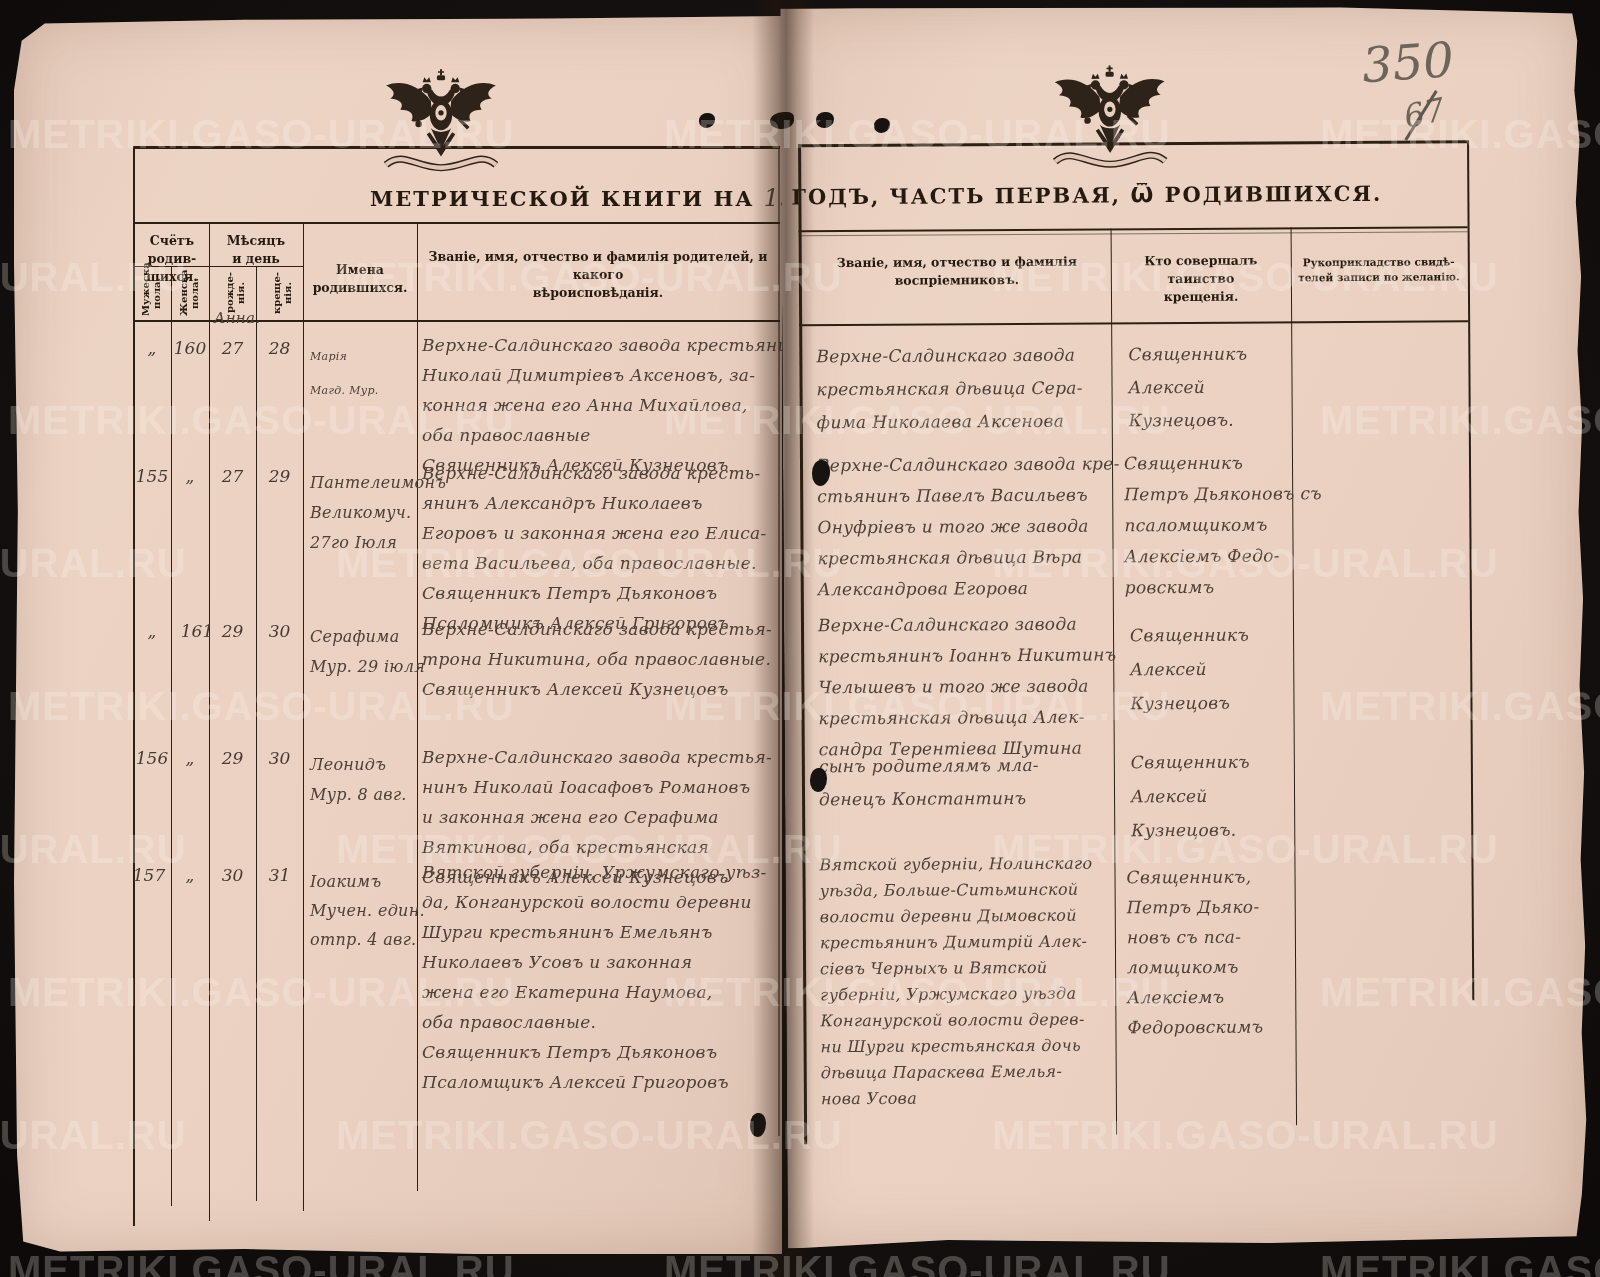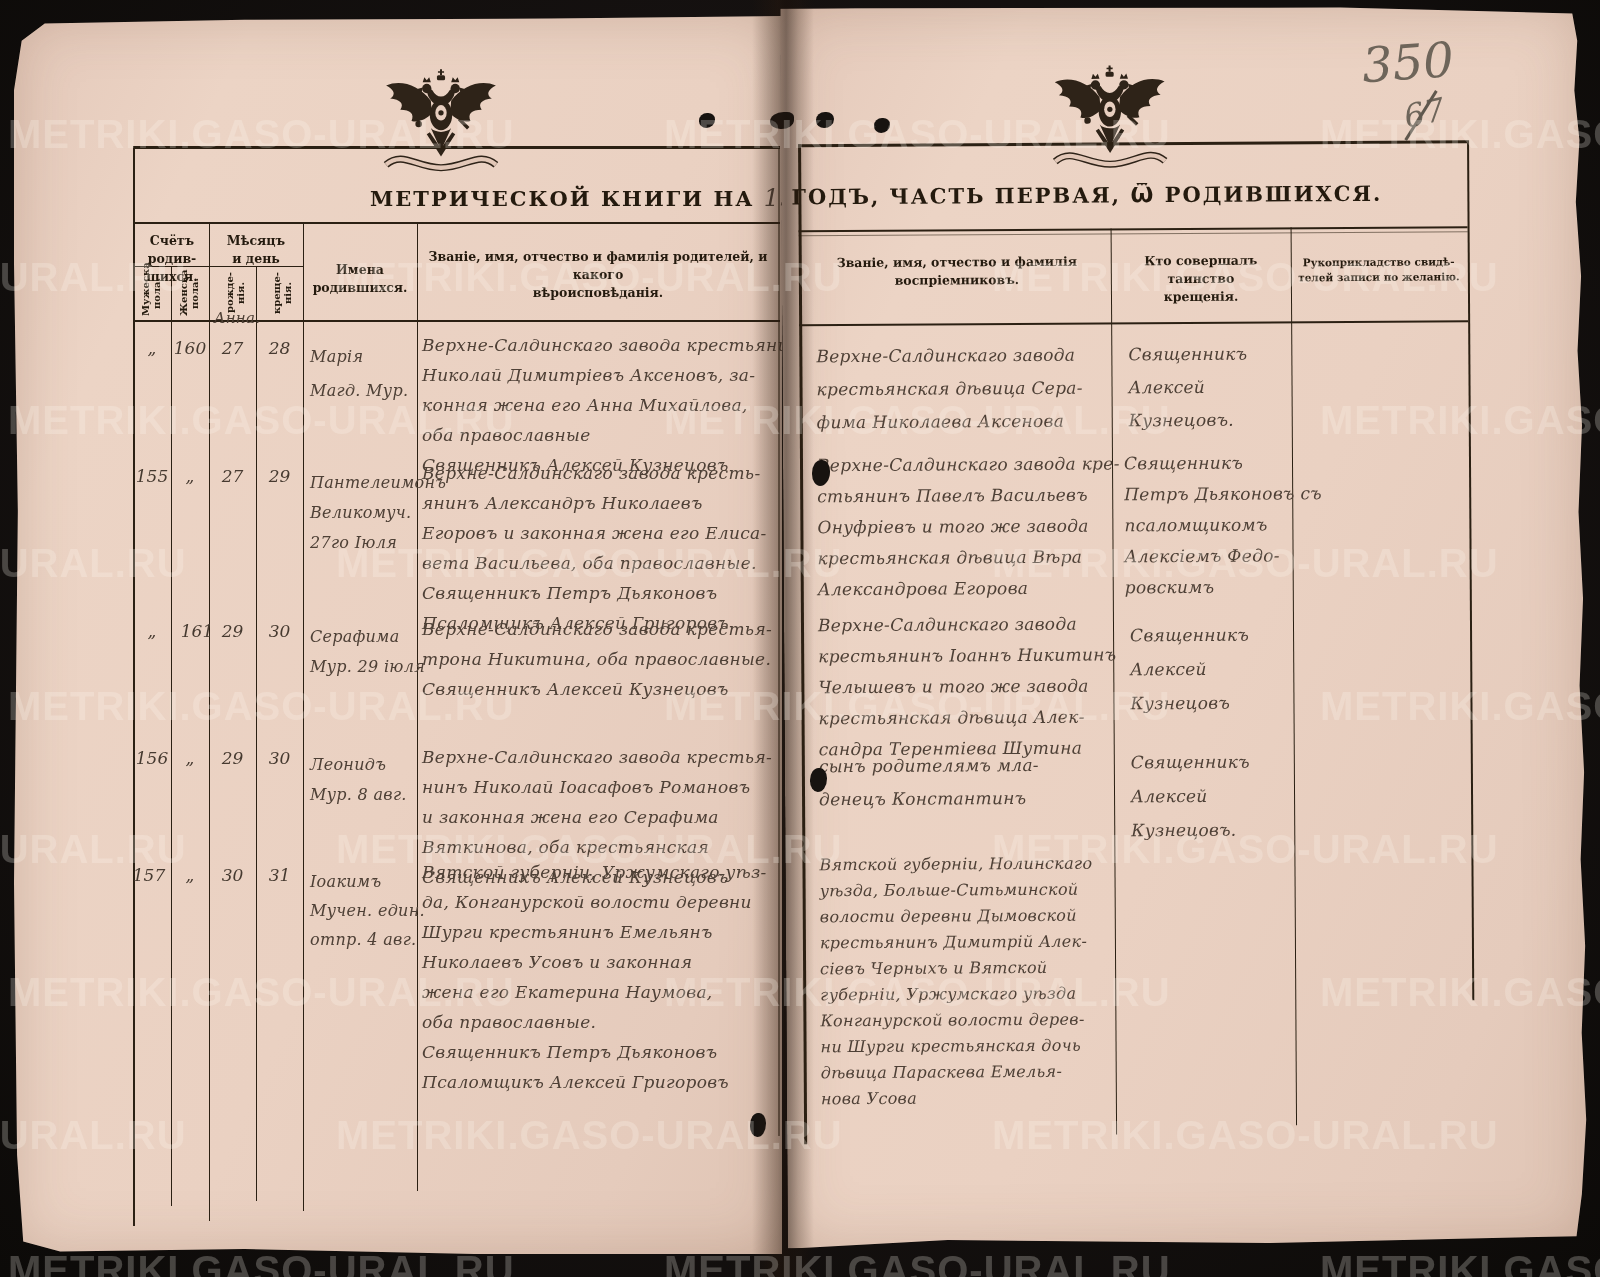--- a/index.html
+++ b/index.html
@@ -104,21 +104,21 @@
       <span>Званіе, имя, отчество и фамилія родителей, и какого</span><br>
       <span>вѣроисповѣданія.</span>
     </div>
 
     <div class="hw" style="left:200px;top:293px;font-size:15px">Анна.</div>
 
     <div class="num" style="left:119px;top:322px;width:38px">„</div>
     <div class="num" style="left:157px;top:322px;width:38px">160</div>
     <div class="num" style="left:195px;top:322px;width:47px">27</div>
     <div class="num" style="left:242px;top:322px;width:47px">28</div>
-    <div class="hw" style="left:296px;top:324px;font-size:16px;line-height:34px">
+    <div class="hw" style="left:296px;top:324px;font-size:11px;line-height:34px">
         <div>Марія</div>
         <div>Магд. Мур.</div>
       </div>
     <div class="hw" style="left:408px;top:314px;line-height:30px">
         <div>Верхне-Салдинскаго завода крестьянинъ</div>
         <div>Николай Димитріевъ Аксеновъ, за-</div>
         <div>конная жена его Анна Михайлова,</div>
         <div>оба православные</div>
         <div>Священникъ Алексей Кузнецовъ</div>
       </div>
@@ -279,20 +279,28 @@
         <div>уѣзда, Больше-Ситьминской</div>
         <div>волости деревни Дымовской</div>
         <div>крестьянинъ Димитрій Алек-</div>
         <div>сіевъ Черныхъ и Вятской</div>
         <div>губерніи, Уржумскаго уѣзда</div>
         <div>Конганурской волости дерев-</div>
         <div>ни Шурги крестьянская дочь</div>
         <div>дѣвица Параскева Емелья-</div>
         <div>нова Усова</div>
       </div>
+    <div class="hw" style="left:341px;top:856px;line-height:30px">
+        <div>Священникъ,</div>
+        <div>Петръ Дьяко-</div>
+        <div>новъ съ пса-</div>
+        <div>ломщикомъ</div>
+        <div>Алексіемъ</div>
+        <div>Федоровскимъ</div>
+      </div>
   </div>
 
   <div class="binding"></div>
   <div class="spot" style="left:699px;top:113px;width:16px;height:15px"></div>
   <div class="spot" style="left:770px;top:112px;width:24px;height:17px;border-radius:60% 30% 55% 45%"></div>
   <div class="spot" style="left:816px;top:112px;width:18px;height:16px"></div>
   <div class="spot" style="left:874px;top:118px;width:16px;height:15px"></div>
   <div class="spot" style="left:812px;top:460px;width:18px;height:26px"></div>
   <div class="spot" style="left:810px;top:768px;width:17px;height:24px"></div>
   <div class="spot" style="left:750px;top:1113px;width:16px;height:24px"></div>

